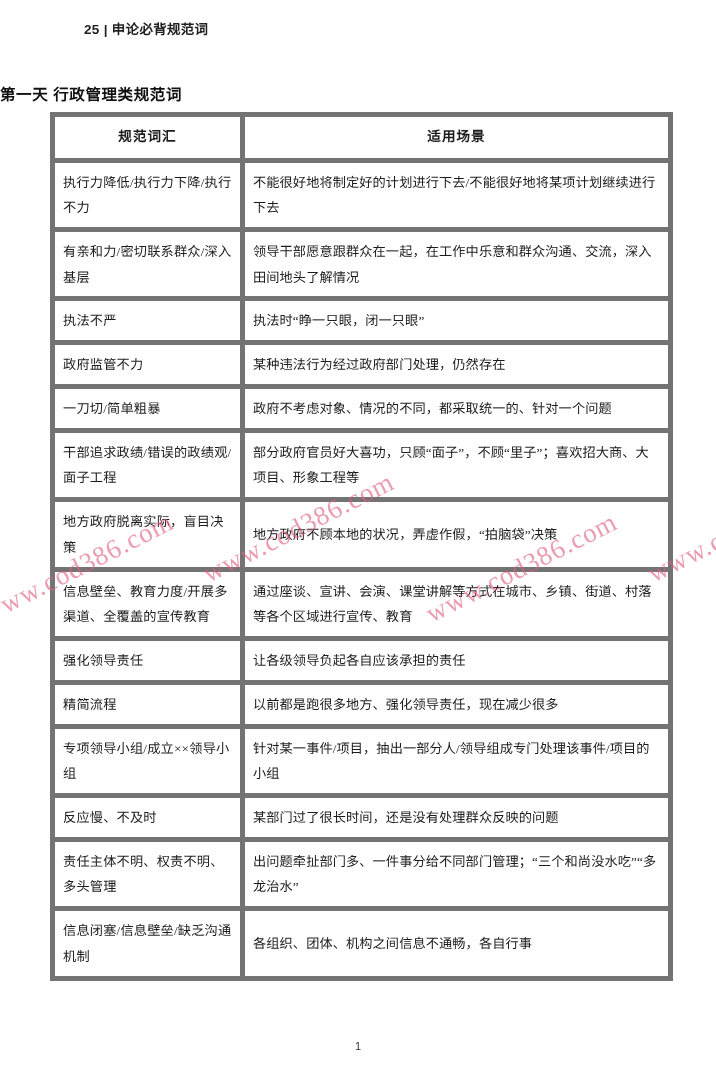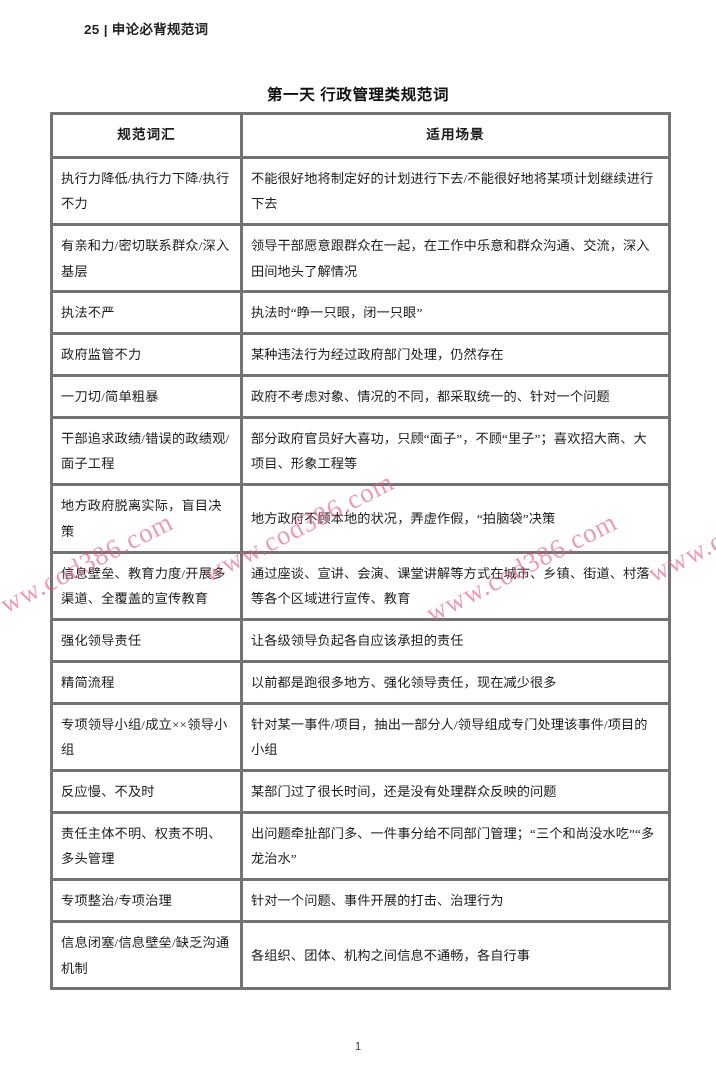--- a/index.html
+++ b/index.html
@@ -35,21 +35,20 @@
     color: #222;
     white-space: nowrap;
   }
 
   
   .doc-title {
     position: absolute;
     left: 0;
     right: 0;
     top: 82px;
-    text-align: center;
     font-family: "Liberation Sans", "DejaVu Sans", sans-serif;
     font-size: 15.5px;
     font-weight: bold;
     letter-spacing: 0.6px;
     color: #111;
   }
 
   
   .table-wrap {
     position: absolute;
@@ -58,21 +57,21 @@
     width: 618px;
   }
   table.word-table {
     border-collapse: collapse;
     width: 618px;
     table-layout: fixed;
     background: transparent;
   }
   table.word-table td,
   table.word-table th {
-    border: 3px solid #737373;
+    border: 5px solid #737373;
     vertical-align: middle;
     padding: 7px 8px 6px 8px;
     font-size: 13.2px;
     line-height: 1.95;
     color: #1c1c1c;
     background: transparent;
   }
   table.word-table thead th {
     text-align: center;
     font-weight: bold;
@@ -199,24 +198,20 @@
           </tr>
           <tr>
             <td class="term">反应慢、不及时</td>
             <td class="scene">某部门过了很长时间，还是没有处理群众反映的问题</td>
           </tr>
           <tr>
             <td class="term">责任主体不明、权责不明、多头管理</td>
             <td class="scene">出问题牵扯部门多、一件事分给不同部门管理；“三个和尚没水吃”“多龙治水”</td>
           </tr>
           <tr>
-            <td class="term">专项整治/专项治理</td>
-            <td class="scene">针对一个问题、事件开展的打击、治理行为</td>
-          </tr>
-          <tr>
             <td class="term">信息闭塞/信息壁垒/缺乏沟通机制</td>
             <td class="scene">各组织、团体、机构之间信息不通畅，各自行事</td>
           </tr>
         </tbody>
     </table>
   </div>
 
   <div class="page-number">1</div>
 
   <div class="watermark-layer">

